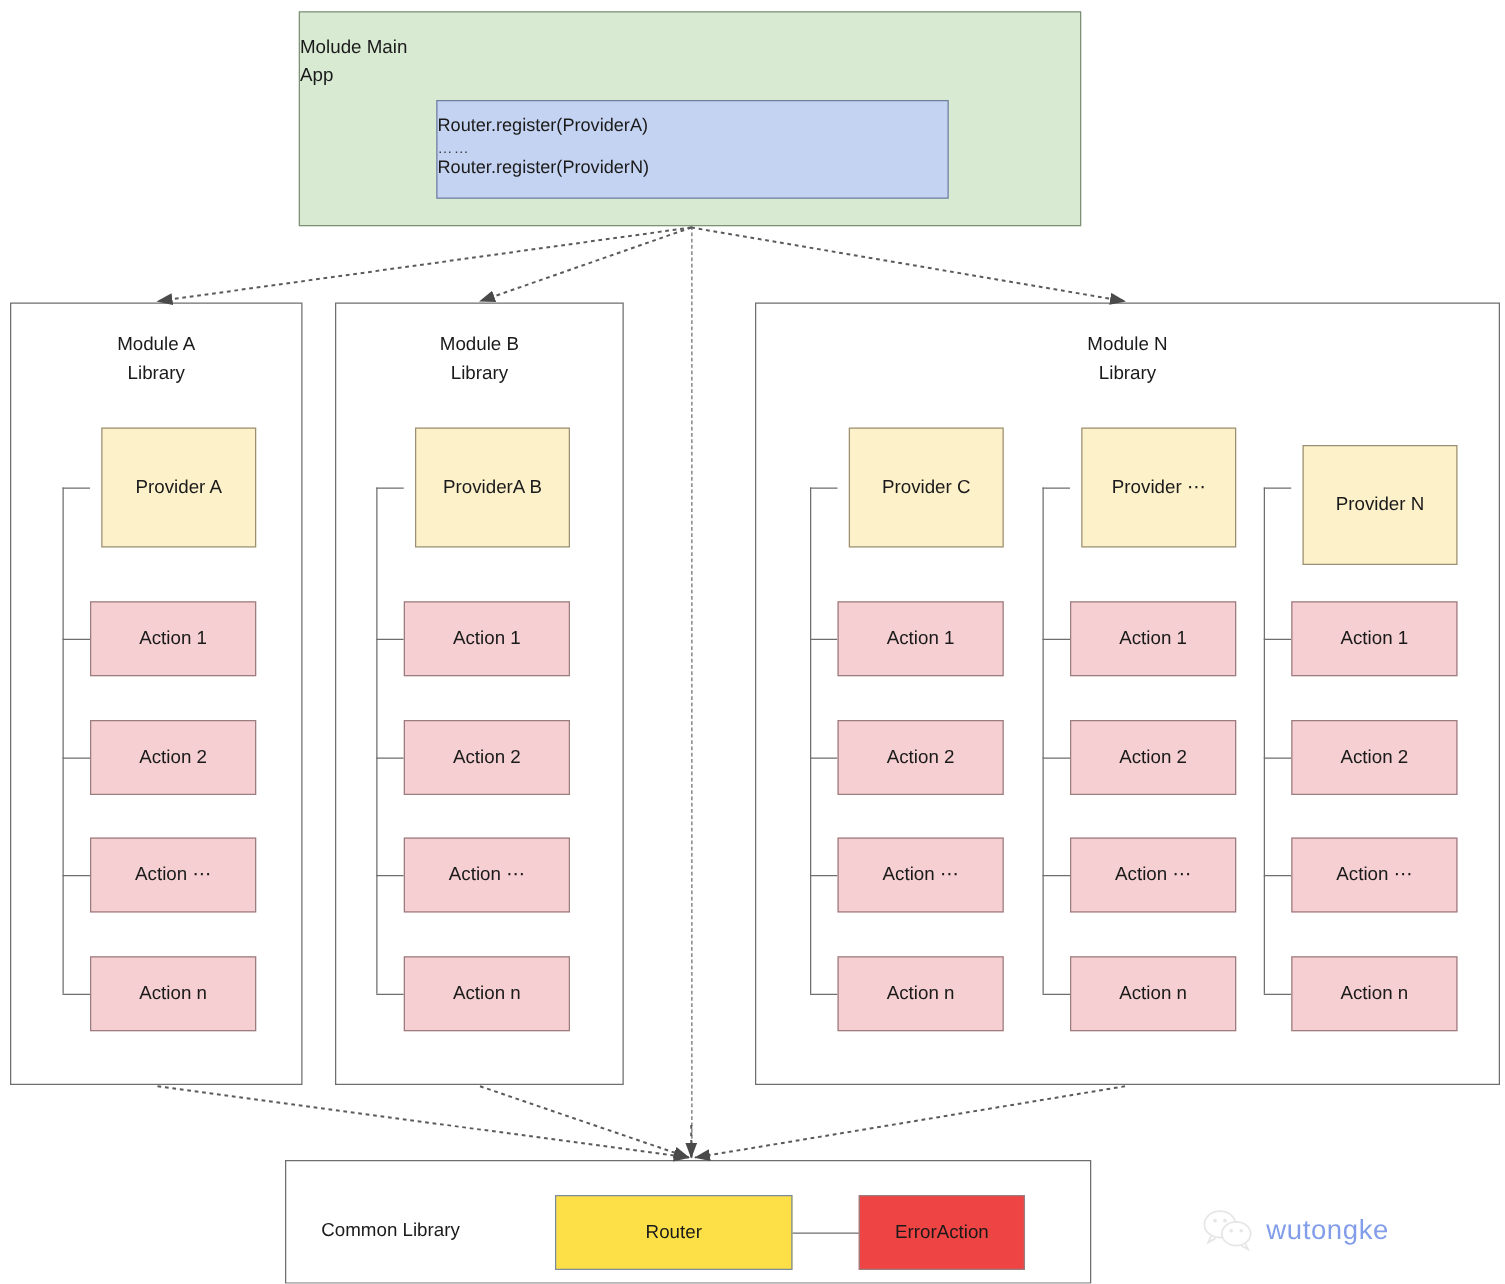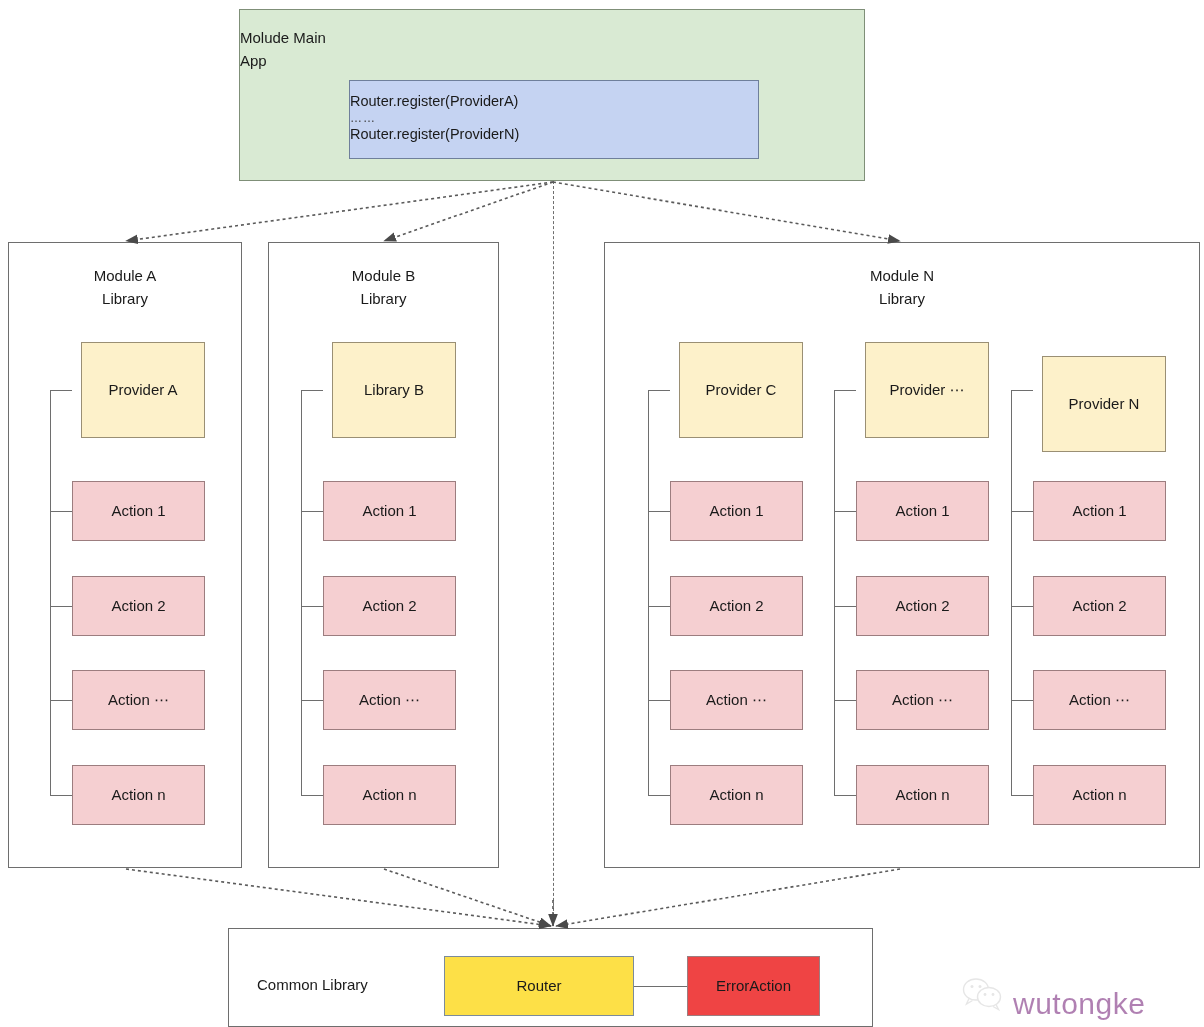--- a/index.html
+++ b/index.html
@@ -168,24 +168,23 @@
 
   
   #watermark {
     left: 962px; top: 967px;
     display: flex;
     align-items: center;
     gap: 9px;
     opacity: 0.55;
   }
   #watermark-text {
-    font-size: 30px;
-    color: #701a75;
+    font-size: 22px;
+    color: #1d4ed8;
     letter-spacing: 0.5px;
-    margin-top: 20px;
   }
 </style>
 </head>
 <body>
 
 <div id="canvas">
 
   <div class="abs" id="main-app-box">
     <div id="main-app-title">Molude Main
 App</div>
@@ -233,21 +232,21 @@
     <div class="module-title">Module B
 Library</div>
   </div>
   <div class="abs trunk" style="left:301px; top:390px; height:405px;"></div>
   <div class="abs stub" style="left:301px; top:390px; width:22px;"></div>
   <div class="abs stub" style="left:301px; top:511px; width:22px;"></div>
   <div class="abs stub" style="left:301px; top:606px; width:22px;"></div>
   <div class="abs stub" style="left:301px; top:700px; width:22px;"></div>
   <div class="abs stub" style="left:301px; top:795px; width:22px;"></div>
   <div class="abs node provider" style="left:332px; top:342px; width:124px;">
-    <span class="boxtext">Library B</span>
+    <span class="boxtext">ProviderA B</span>
   </div>
   <div class="abs node action" style="left:323px; top:481px; width:133px;">
     <span class="boxtext">Action 1</span>
   </div>
   <div class="abs node action" style="left:323px; top:576px; width:133px;">
     <span class="boxtext">Action 2</span>
   </div>
   <div class="abs node action" style="left:323px; top:670px; width:133px;">
     <span class="boxtext">Action ⋯</span>
   </div>

